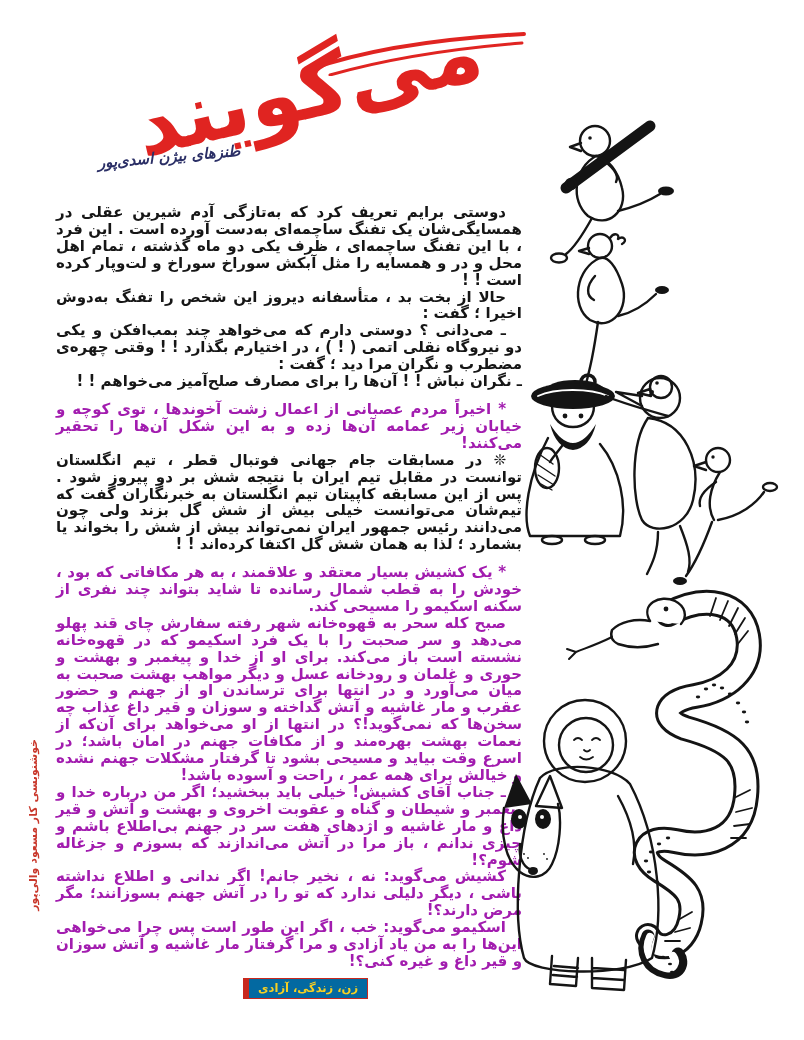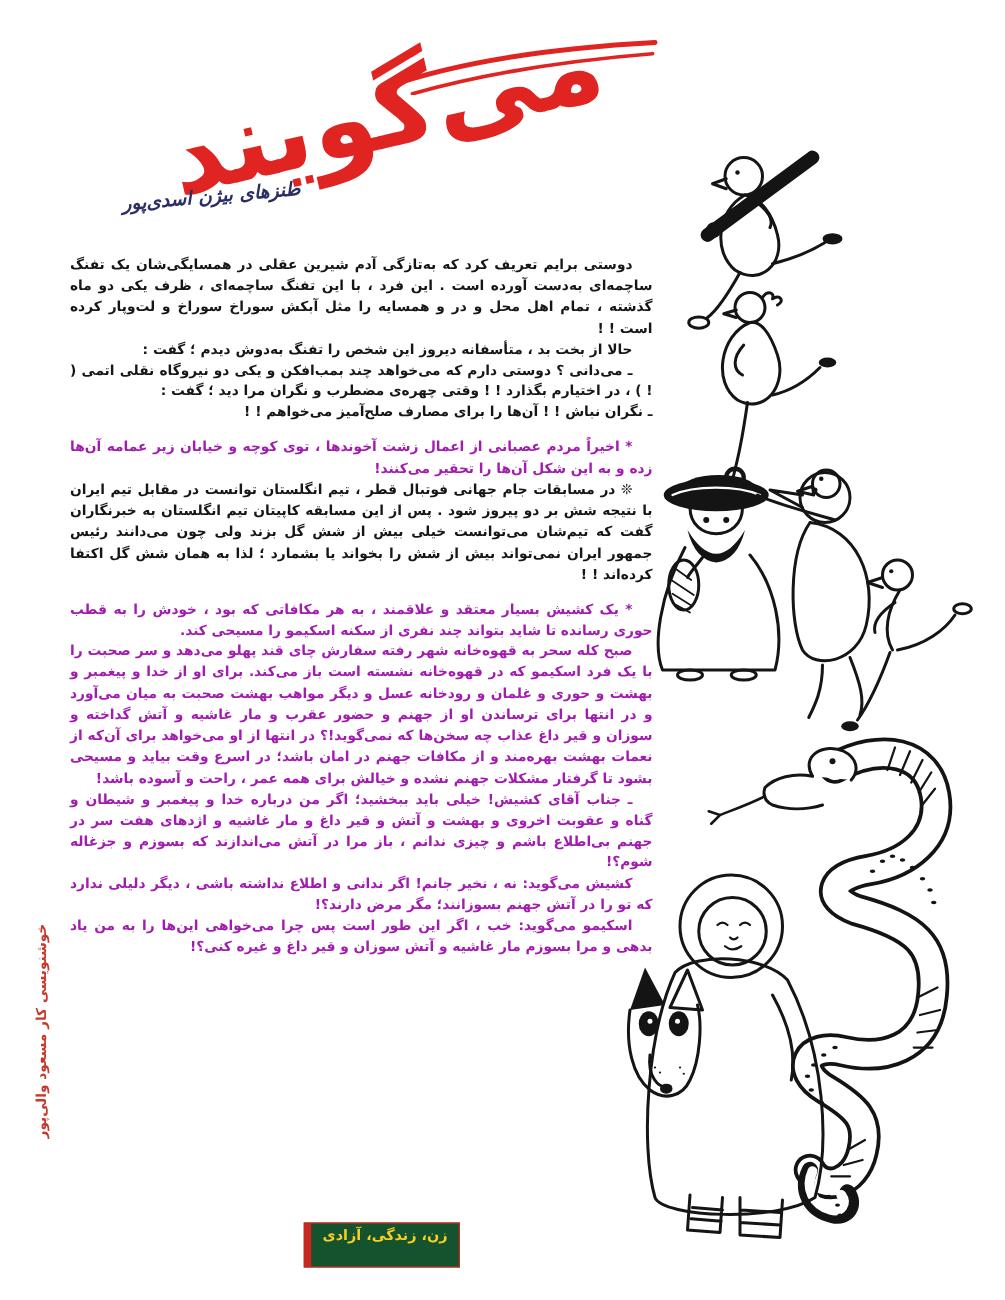--- a/index.html
+++ b/index.html
@@ -17,68 +17,68 @@
   .flourish{position:absolute; left:300px; top:30px;}
   .cal-subtitle{
     position:absolute; left:74px; top:148px; width:190px;
     color:#2b2f66; font-size:15px; font-weight:bold; direction:rtl;
     text-align:center; transform:rotate(-5deg); font-style:italic;
   }
   
   .text-col{
     position:absolute; left:56px; top:204px; width:466px;
     direction:rtl; text-align:justify; color:#161616;
-    font-size:11px; font-weight:bold; line-height:16.9px;
+    font-size:15px; font-weight:bold; line-height:16.9px;
   }
   .para{margin:0; text-indent:16px; text-align:justify;}
   .para.red{color:#a21caf;}
   .para.center{text-align:right; text-indent:0;}
   .para.gap{margin-bottom:11px;}
   
   .credit{
     position:absolute; left:-46px; top:812px; width:162px; height:16px;
     transform:rotate(-90deg); direction:rtl; text-align:center;
     color:#c9382c; font-size:11px; font-weight:bold; white-space:nowrap;
   }
   
   .badge{
     position:absolute; left:243px; top:978px;
-    background:#14532d; color:#f7d023;
+    background:#0369a1; color:#f7d023;
     border:1.5px solid #c8281e; border-left:6px solid #c8281e;
     font-size:11.5px; font-weight:bold; direction:rtl;
-    padding:2px 9px 18px 9px; white-space:nowrap;
+    padding:2px 9px 3px 9px; white-space:nowrap;
   }
   
   .art{position:absolute; left:500px; top:96px;}
   .art path, .art circle, .art ellipse, .art line{vector-effect:none;}
 </style>
 </head>
 <body>
 
 <div class="page">
 
   <div class="cal-title">می‌گویند</div>
   <svg class="flourish" width="230" height="46" viewBox="0 0 230 46">
     <path d="M8,40 C70,18 150,8 224,4" stroke="#e02421" stroke-width="4" fill="none" stroke-linecap="round"></path>
     <path d="M30,45 C90,28 160,18 222,13" stroke="#e02421" stroke-width="3" fill="none" stroke-linecap="round"></path>
   </svg>
   <div class="cal-subtitle">طنزهای بیژن اسدی‌پور</div>
 
   <div class="text-col">
     <p class="para">دوستی برایم تعریف کرد که به‌تازگی آدم شیرین عقلی در همسایگی‌شان یک تفنگ ساچمه‌ای به‌دست آورده است . این فرد ، با این تفنگ ساچمه‌ای ، ظرف یکی دو ماه گذشته ، تمام اهل محل و در و همسایه را مثل آبکش سوراخ سوراخ و لت‌وپار کرده است ! !</p>
-    <p class="para">حالا از بخت بد ، متأسفانه دیروز این شخص را تفنگ به‌دوش دیدم ؛ گفت :</p>
+    <p class="para">حالا از بخت بد ، متأسفانه دیروز این شخص را تفنگ به‌دوش اخیرا ؛ گفت :</p>
     <p class="para">ـ می‌دانی ؟ دوستی دارم که می‌خواهد چند بمب‌افکن و یکی دو نیروگاه نقلی اتمی ( ! ) ، در اختیارم بگذارد ! ! وقتی چهره‌ی مضطرب و نگران مرا دید ؛ گفت :</p>
     <p class="para center gap">ـ نگران نباش ! ! آن‌ها را برای مصارف صلح‌آمیز می‌خواهم ! !</p>
     <p class="para red">* اخیراً مردم عصبانی از اعمال زشت آخوندها ، توی کوچه و خیابان زیر عمامه آن‌ها زده و به این شکل آن‌ها را تحقیر می‌کنند!</p>
     <p class="para gap">❊ در مسابقات جام جهانی فوتبال قطر ، تیم انگلستان توانست در مقابل تیم ایران با نتیجه شش بر دو پیروز شود . پس از این مسابقه کاپیتان تیم انگلستان به خبرنگاران گفت که تیم‌شان می‌توانست خیلی بیش از شش گل بزند ولی چون می‌دانند رئیس جمهور ایران نمی‌تواند بیش از شش را بخواند یا بشمارد ؛ لذا به همان شش گل اکتفا کرده‌اند ! !</p>
-    <p class="para red">* یک کشیش بسیار معتقد و علاقمند ، به هر مکافاتی که بود ، خودش را به قطب حوری رسانده تا شاید بتواند چند نفری از سکنه اسکیمو را مسیحی کند.</p>
+    <p class="para red">* یک کشیش بسیار معتقد و علاقمند ، به هر مکافاتی که بود ، خودش را به قطب شمال رسانده تا شاید بتواند چند نفری از سکنه اسکیمو را مسیحی کند.</p>
     <p class="para red">صبح کله سحر به قهوه‌خانه شهر رفته سفارش چای قند پهلو می‌دهد و سر صحبت را با یک فرد اسکیمو که در قهوه‌خانه نشسته است باز می‌کند. برای او از خدا و پیغمبر و بهشت و حوری و غلمان و رودخانه عسل و دیگر مواهب بهشت صحبت به میان می‌آورد و در انتها برای ترساندن او از جهنم و حضور عقرب و مار غاشیه و آتش گداخته و سوزان و قیر داغ عذاب چه سخن‌ها که نمی‌گوید!؟ در انتها از او می‌خواهد برای آن‌که از نعمات بهشت بهره‌مند و از مکافات جهنم در امان باشد؛ در اسرع وقت بیاید و مسیحی بشود تا گرفتار مشکلات جهنم نشده و خیالش برای همه عمر ، راحت و آسوده باشد!</p>
     <p class="para red">ـ جناب آقای کشیش! خیلی باید ببخشید؛ اگر من درباره خدا و پیغمبر و شیطان و گناه و عقوبت اخروی و بهشت و آتش و قیر داغ و مار غاشیه و اژدهای هفت سر در جهنم بی‌اطلاع باشم و چیزی ندانم ، باز مرا در آتش می‌اندازند که بسوزم و جزغاله شوم؟!</p>
     <p class="para red">کشیش می‌گوید: نه ، نخیر جانم! اگر ندانی و اطلاع نداشته باشی ، دیگر دلیلی ندارد که تو را در آتش جهنم بسوزانند؛ مگر مرض دارند؟!</p>
-    <p class="para red">اسکیمو می‌گوید: خب ، اگر این طور است پس چرا می‌خواهی این‌ها را به من یاد بدهی و مرا بسوزم مار غاشیه و آتش سوزان و قیر داغ و غیره کنی؟!</p>
+    <p class="para red">اسکیمو می‌گوید: خب ، اگر این طور است پس چرا می‌خواهی این‌ها را به من یاد آزادی و مرا گرفتار مار غاشیه و آتش سوزان و قیر داغ و غیره کنی؟!</p>
   </div>
 
   <div class="credit">خوشنویسی کار مسعود والی‌پور</div>
 
   <div class="badge">زن، زندگی، آزادی</div>
 
   <svg class="art" width="304" height="944" viewBox="0 0 304 944" fill="none" stroke="#151515" stroke-width="2.4" stroke-linecap="round" stroke-linejoin="round">
 
     <g>
       <line x1="66" y1="92" x2="150" y2="30" stroke-width="11" stroke="#141414"></line>

